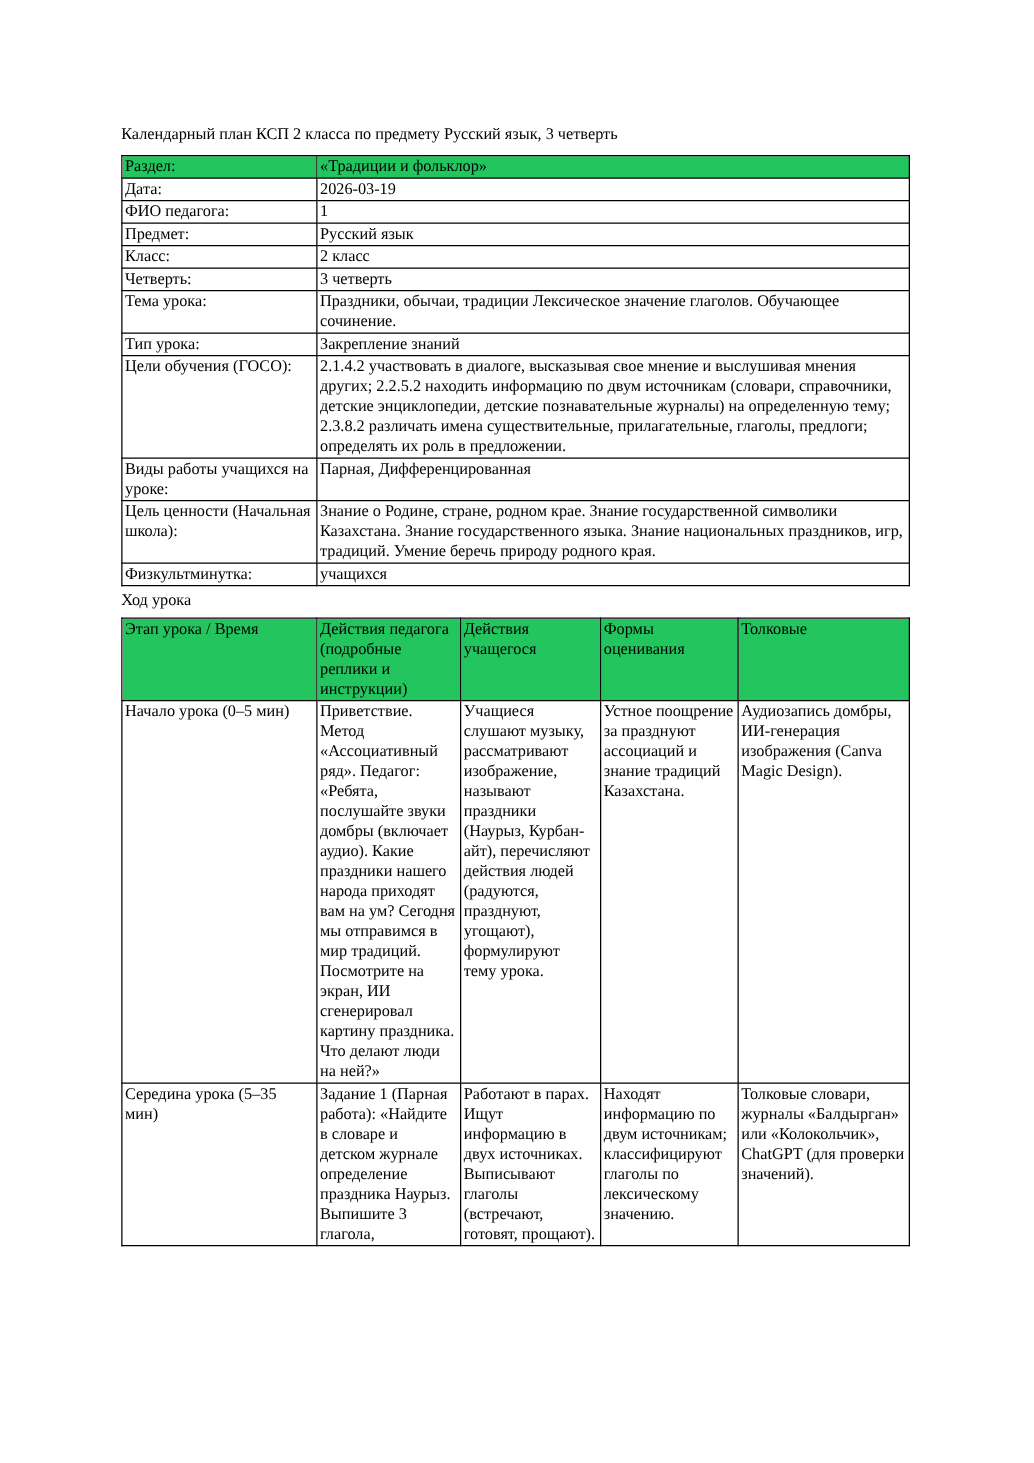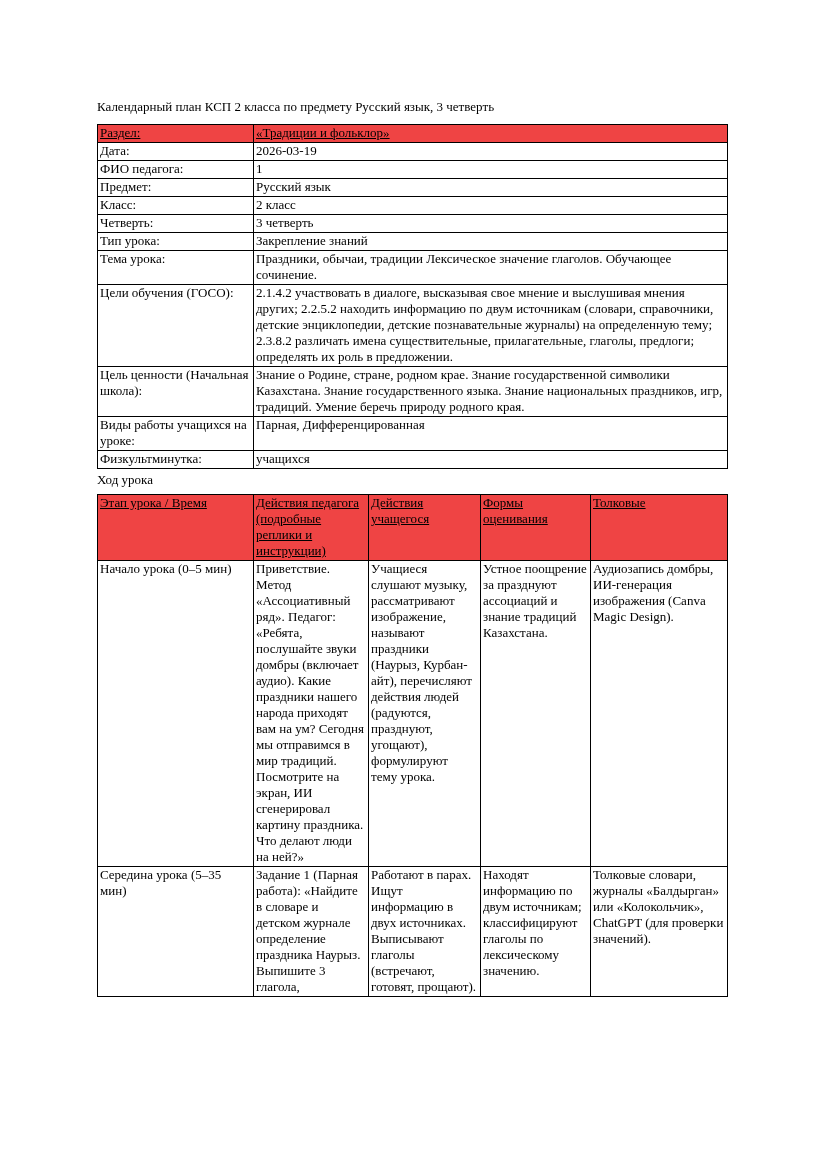--- a/index.html
+++ b/index.html
@@ -33,21 +33,21 @@
   td, th {
     border: 1px solid #000000;
     vertical-align: top;
     text-align: left;
     font-weight: normal;
     padding: 0 3px 1px 2px;
     line-height: 16px;
     font-size: 13px;
     overflow: hidden;
   }
-  tr.shaded td, thead th { background: #ef4444; text-decoration: underline; }
+  tr.shaded td, thead th { background: #22c55e; }
   .section-heading {
     margin-top: 3px;
     margin-bottom: 6px;
   }
 </style>
 </head>
 <body>
 
 <div class="page">
   <div class="doc">
@@ -78,38 +78,38 @@
           </tr>
           <tr>
             <td>Класс:</td>
             <td>2 класс</td>
           </tr>
           <tr>
             <td>Четверть:</td>
             <td>3 четверть</td>
           </tr>
           <tr>
+            <td>Тема урока:</td>
+            <td>Праздники, обычаи, традиции Лексическое значение глаголов. Обучающее сочинение.</td>
+          </tr>
+          <tr>
             <td>Тип урока:</td>
             <td>Закрепление знаний</td>
-          </tr>
-          <tr>
-            <td>Тема урока:</td>
-            <td>Праздники, обычаи, традиции Лексическое значение глаголов. Обучающее сочинение.</td>
           </tr>
           <tr>
             <td>Цели обучения (ГОСО):</td>
             <td>2.1.4.2 участвовать в диалоге, высказывая свое мнение и выслушивая мнения других; 2.2.5.2 находить информацию по двум источникам (словари, справочники, детские энциклопедии, детские познавательные журналы) на определенную тему; 2.3.8.2 различать имена существительные, прилагательные, глаголы, предлоги; определять их роль в предложении.</td>
           </tr>
           <tr>
+            <td>Виды работы учащихся на уроке:</td>
+            <td>Парная, Дифференцированная</td>
+          </tr>
+          <tr>
             <td>Цель ценности (Начальная школа):</td>
             <td>Знание о Родине, стране, родном крае. Знание государственной символики Казахстана. Знание государственного языка. Знание национальных праздников, игр, традиций. Умение беречь природу родного края.</td>
-          </tr>
-          <tr>
-            <td>Виды работы учащихся на уроке:</td>
-            <td>Парная, Дифференцированная</td>
           </tr>
           <tr>
             <td>Физкультминутка:</td>
             <td>учащихся</td>
           </tr>
         </tbody>
     </table>
 
     <div class="section-heading">Ход урока</div>
 

